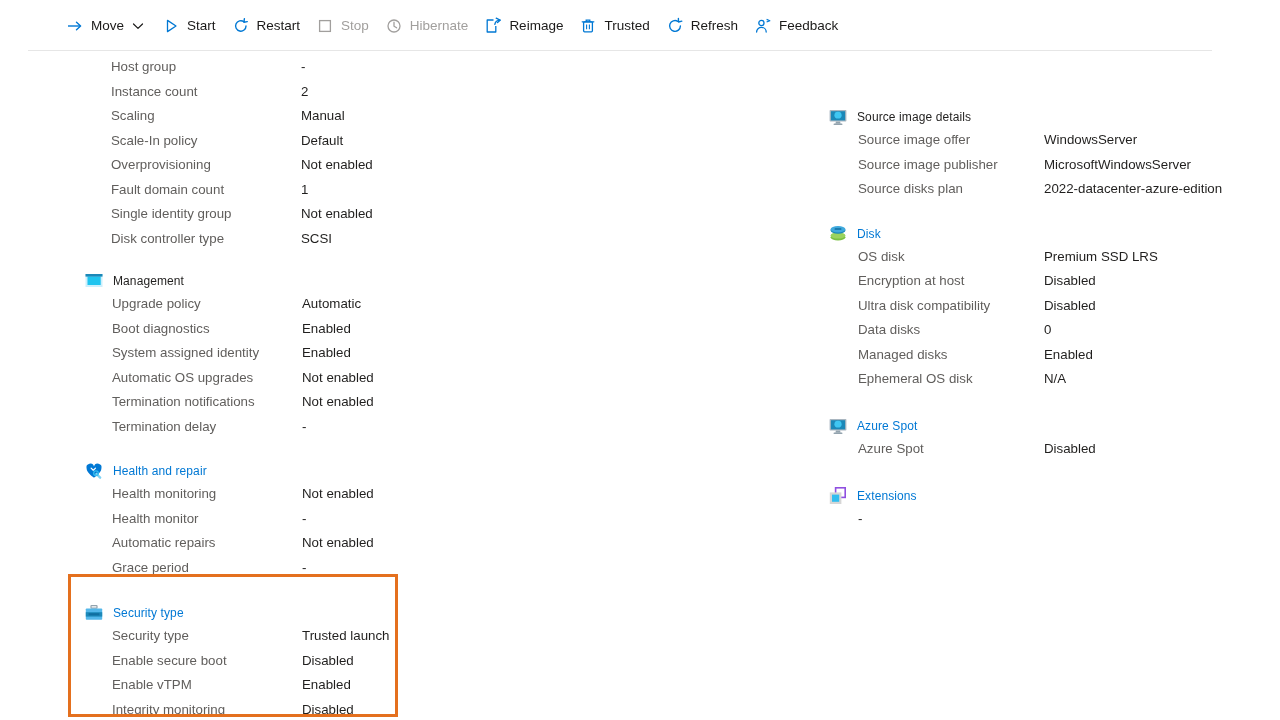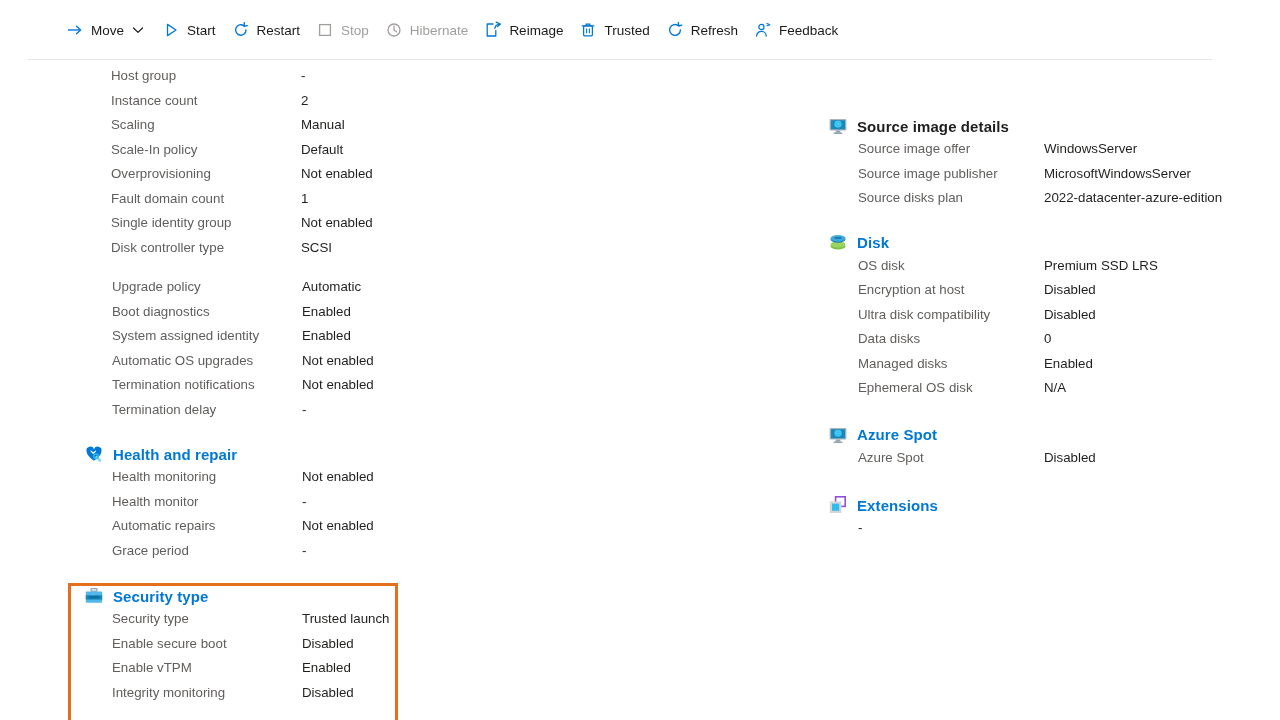--- a/index.html
+++ b/index.html
@@ -11,21 +11,21 @@
     width: 1280px;
     height: 720px;
     overflow: hidden;
     font-family: "Liberation Sans", sans-serif;
     color: #323130;
   }
 
   
   .toolbar {
     position: relative;
-    height: 60px;
+    height: 51px;
     display: flex;
     align-items: center;
     padding-left: 62px;
     box-sizing: border-box;
     background: #ffffff;
   }
   .toolbar::after {
     content: "";
     position: absolute;
     left: 28px;
@@ -95,22 +95,22 @@
   .group-ico {
     width: 20px;
     height: 20px;
     flex: 0 0 20px;
     margin-right: 9px;
     display: flex;
     align-items: center;
     justify-content: center;
   }
   .group-title {
-    font-size: 15px;
-    font-weight: bold;
+    font-size: 12px;
+    font-weight: normal;
     letter-spacing: .1px;
   }
   .group-title.blue { color: #0078d4; }
   .group-title.dark { color: #201f1e; }
 
   .kv {
     display: flex;
     align-items: baseline;
     height: 24.5px;
     font-size: 13.3px;
@@ -262,20 +262,30 @@
         <div class="kv">
           <div class="k">Single identity group</div>
           <div class="v">Not enabled</div>
         </div>
         <div class="kv">
           <div class="k">Disk controller type</div>
           <div class="v">SCSI</div>
         </div>
       </div>
       <div class="group" style="margin-left:84px;margin-top:15px;">
+        <div class="group-head">
+          <span class="group-ico">
+            <svg width="20" height="20" viewBox="0 0 20 20">
+              <rect x="1.5" y="3" width="17" height="13" fill="#cdeffc"></rect>
+              <rect x="3.5" y="5.4" width="13.2" height="8.6" fill="#1fc4ef"></rect>
+              <rect x="1.5" y="3" width="17" height="2.6" fill="#1b88b8"></rect>
+            </svg>
+          </span>
+          <span class="group-title dark">Management</span>
+        </div>
         <div style="padding-left: 28px;">
           <div class="kv">
             <div class="k">Upgrade policy</div>
             <div class="v">Automatic</div>
           </div>
           <div class="kv">
             <div class="k">Boot diagnostics</div>
             <div class="v">Enabled</div>
           </div>
           <div class="kv">

